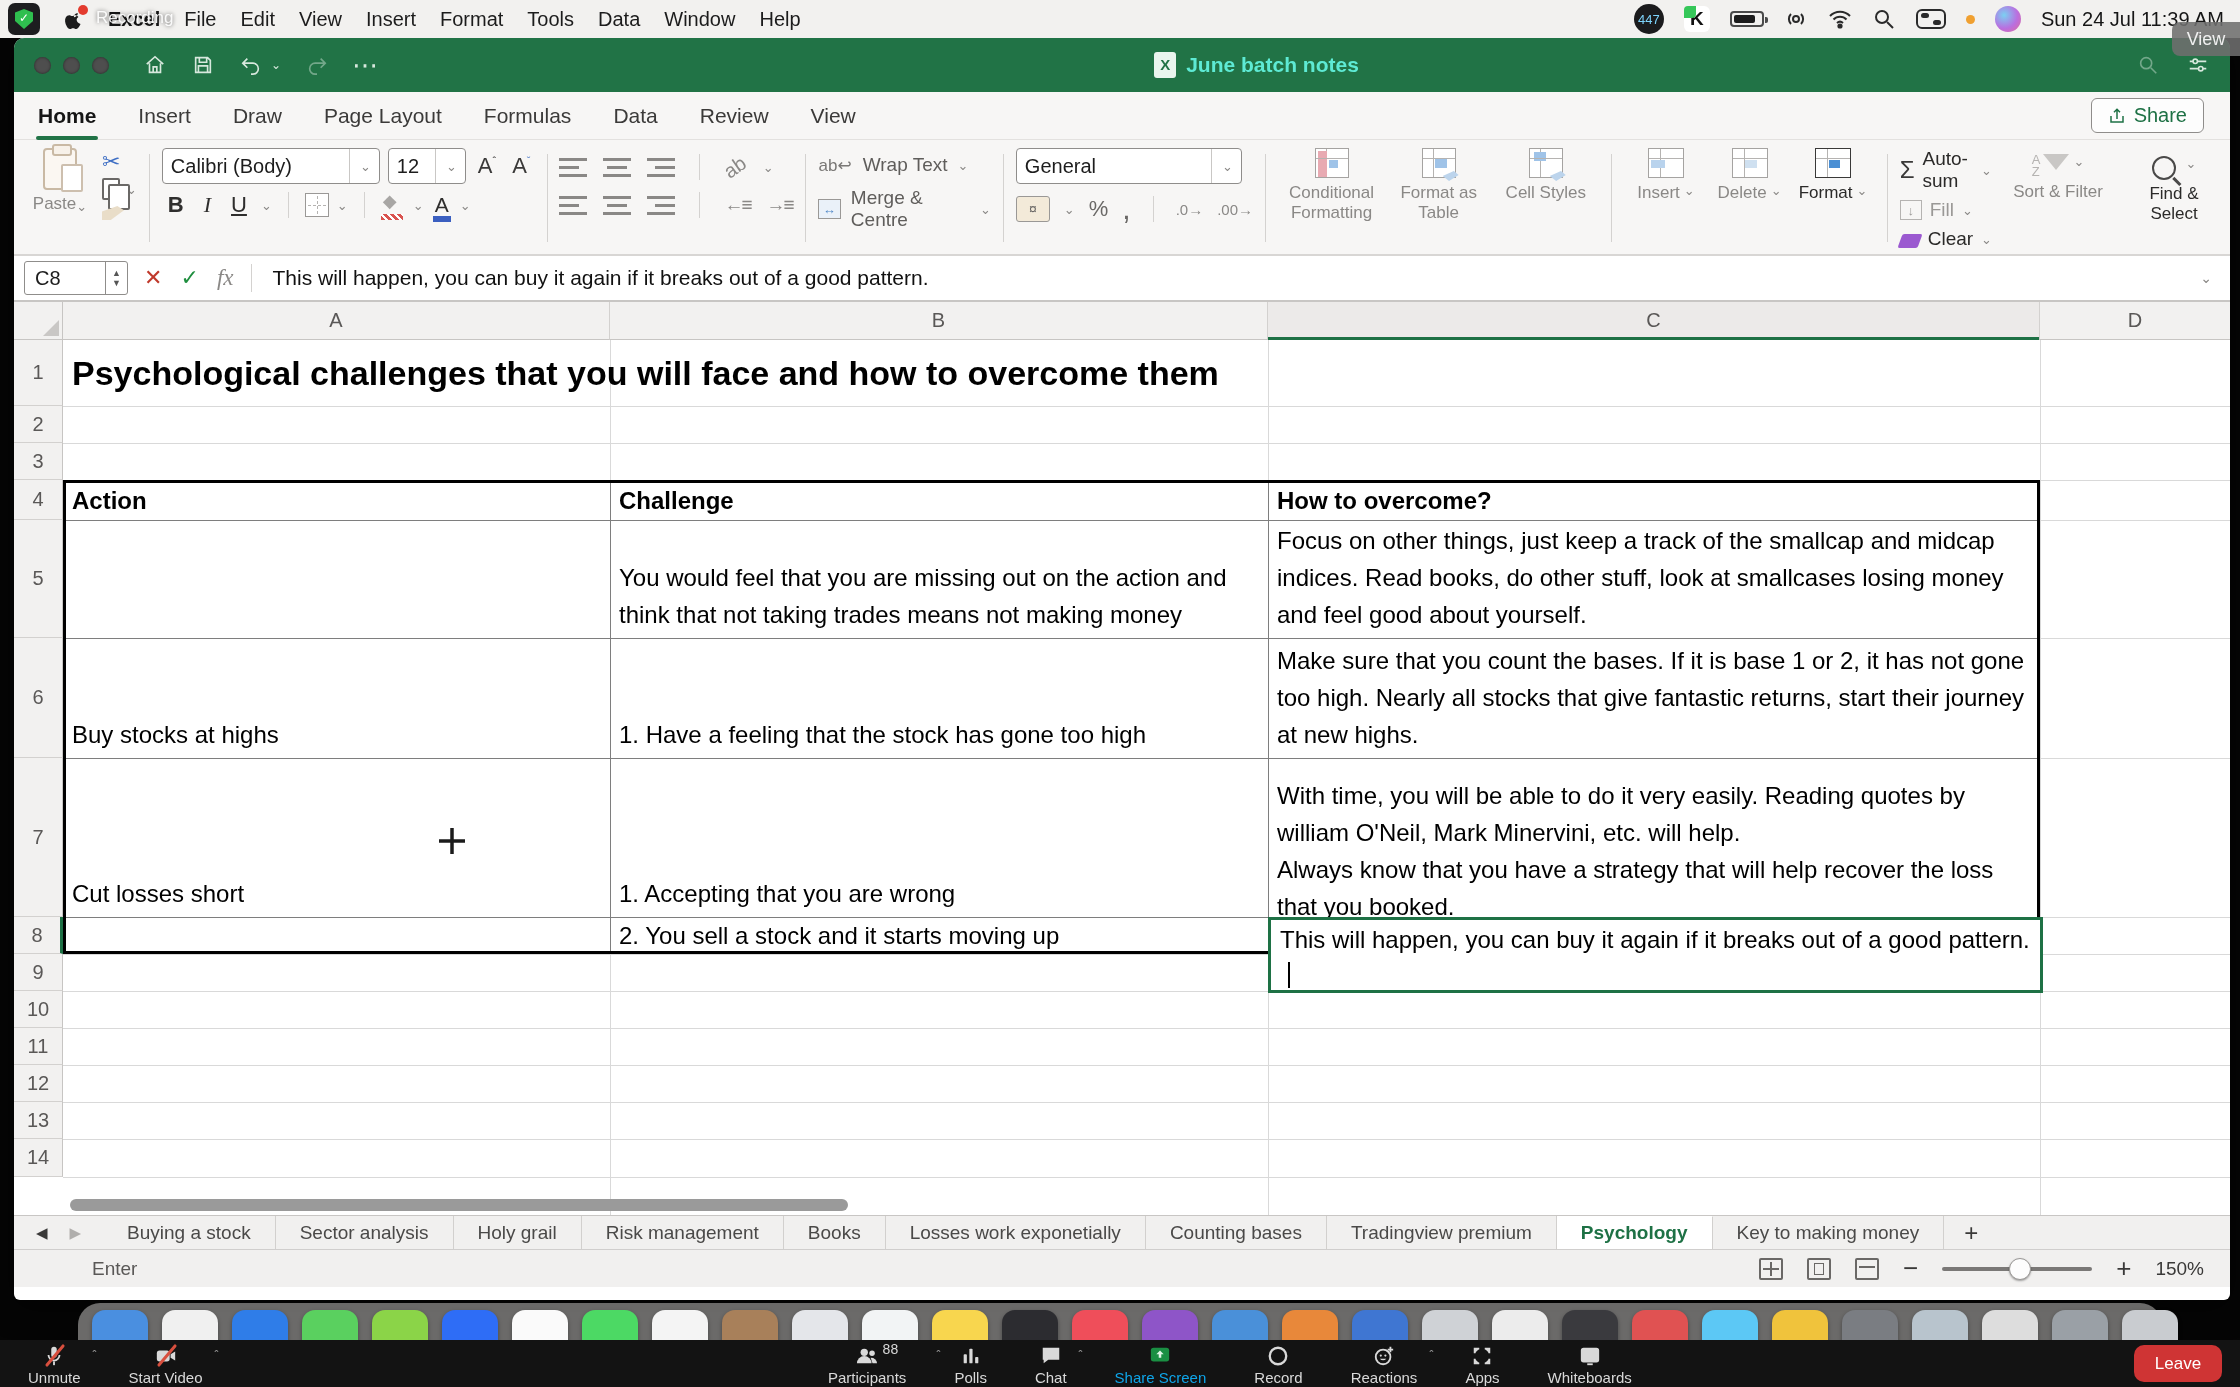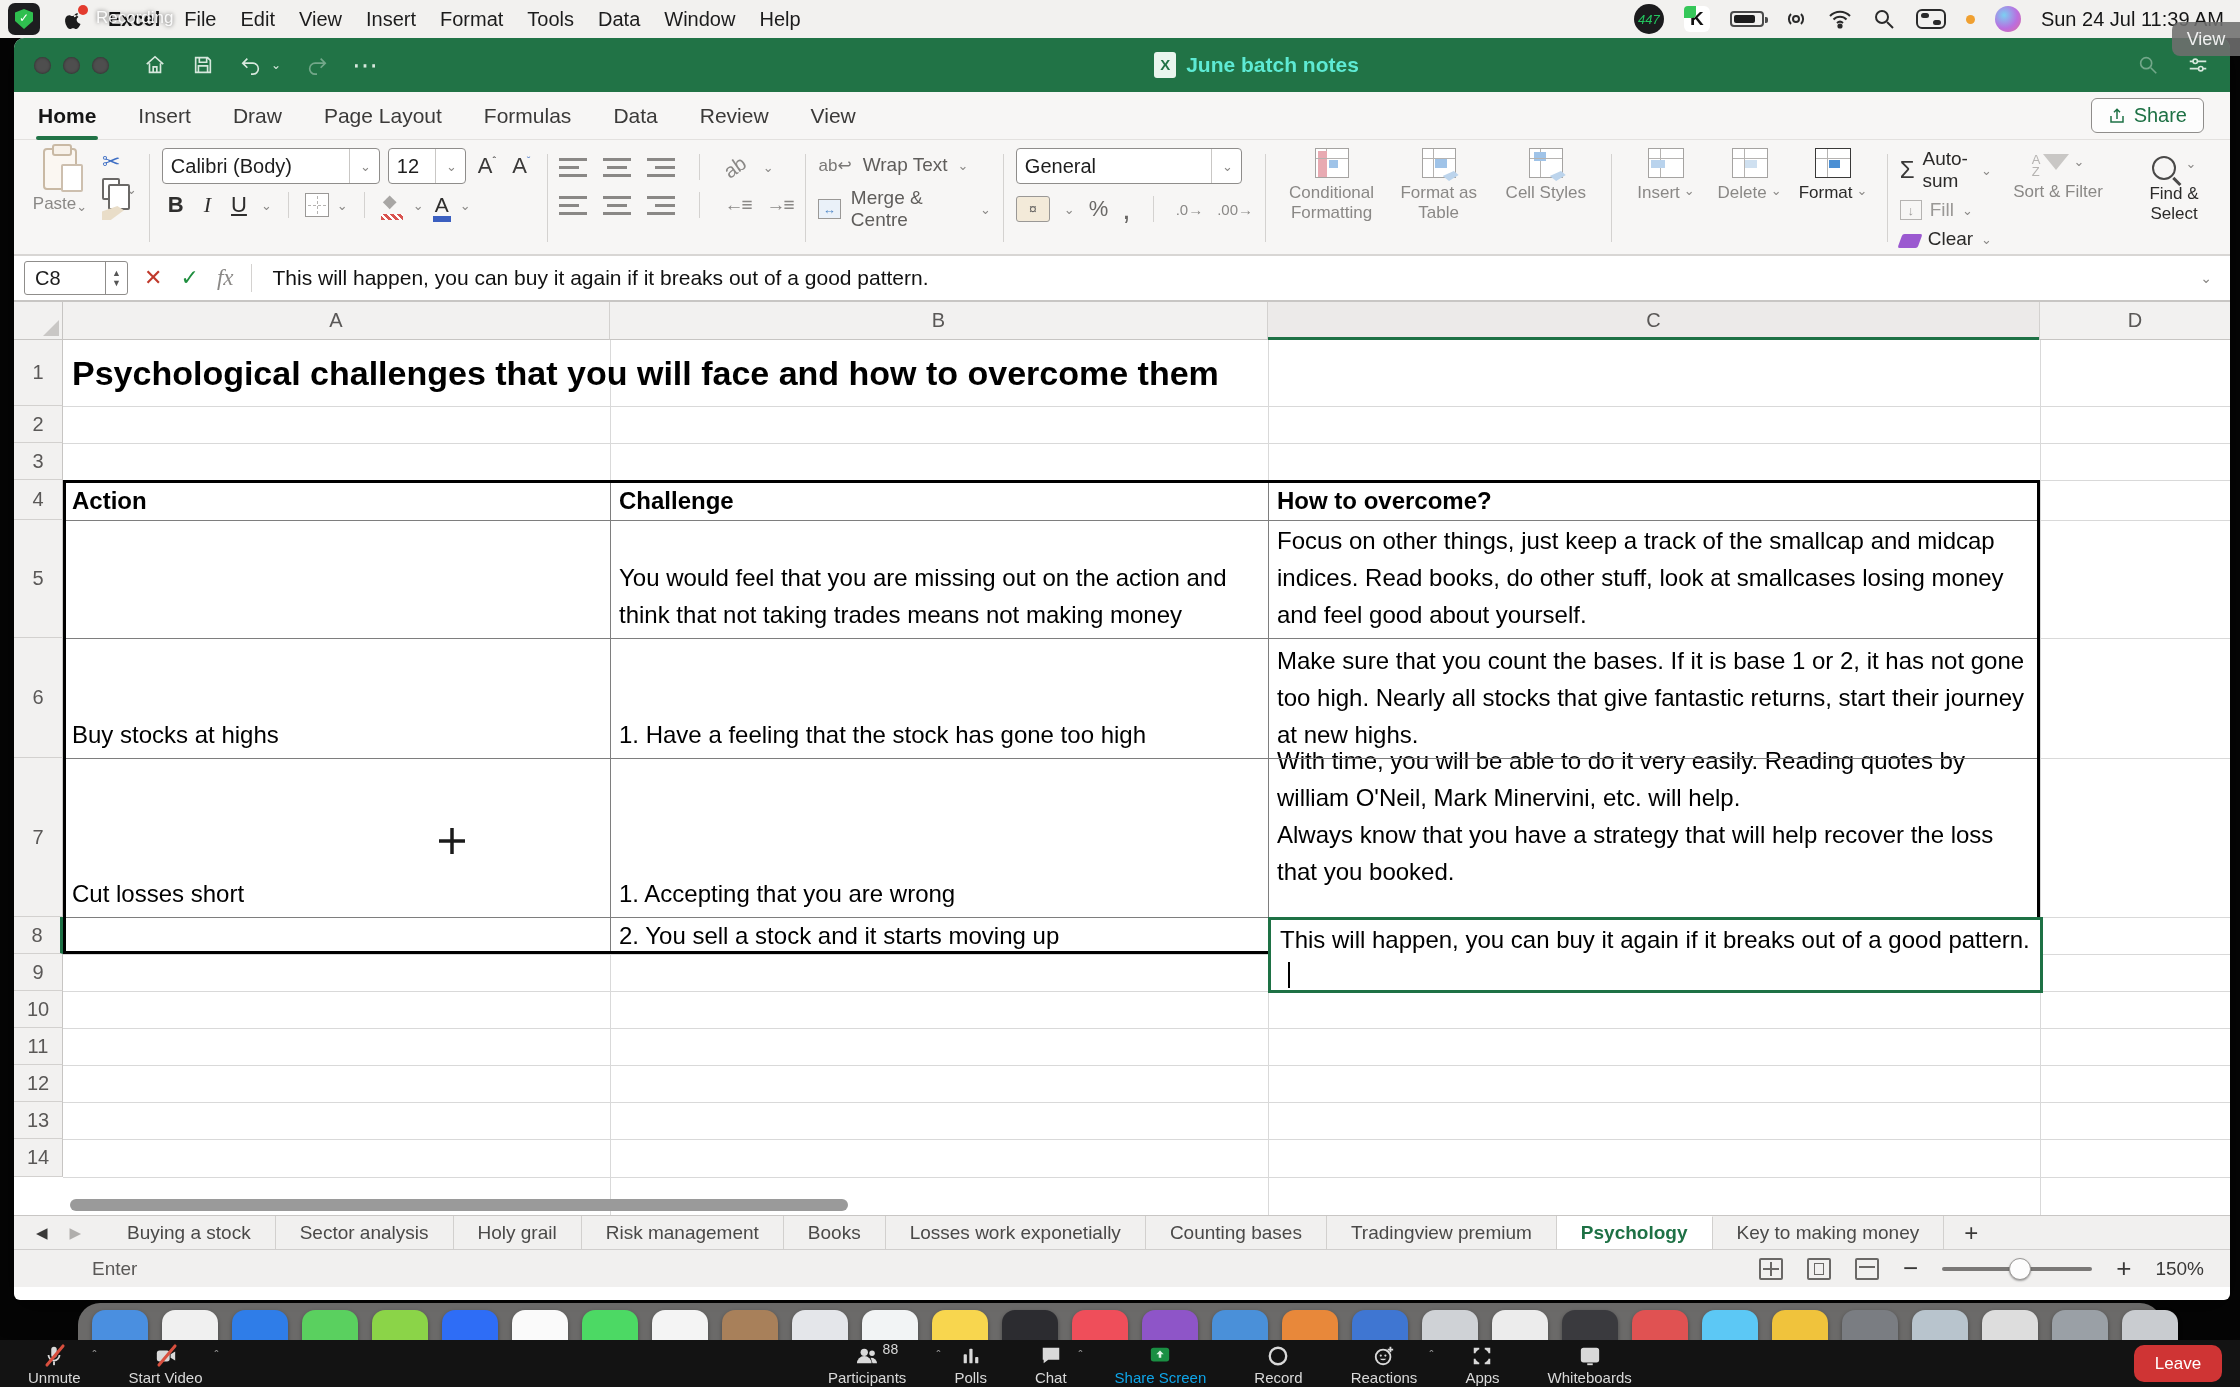--- a/index.html
+++ b/index.html
@@ -13,21 +13,21 @@
   .shield-wrap { width:32px; height:32px; border-radius:7px; background:#1d1d1f; display:flex; align-items:center; justify-content:center; }
   .shield { width:18px; height:20px; background:#2fbf4f; clip-path:polygon(50% 0,100% 18%,100% 60%,50% 100%,0 60%,0 18%); position:relative; }
   .shield::after { content:"✓"; position:absolute; inset:0; color:#fff; font-size:12px; text-align:center; line-height:18px; }
   .apple { width:20px; height:24px; position:relative; }
   .apple svg { width:100%; height:100%; }
   .rec-dot { position:absolute; top:-2px; right:-4px; width:10px; height:10px; border-radius:50%; background:#e33b2e; }
   .recording-label { position:absolute; left:96px; top:8px; color:rgba(255,255,255,.92); text-shadow:0 0 4px rgba(0,0,0,.6); font-size:17px; z-index:41; pointer-events:none; }
   .mb-app { font-weight:bold; }
   .mb-item { color:#1c1c1c; }
   .mb-right { margin-left:auto; display:flex; align-items:center; gap:20px; }
-  .badge447 { min-width:30px; height:30px; border-radius:50%; background:#1b1b1d; color:#22c55e; font-size:13px; display:flex; align-items:center; justify-content:center; padding:0 2px;font-style:italic; }
+  .badge447 { min-width:30px; height:30px; border-radius:50%; background:#1b1b1d; color:#7dd3fc; font-size:13px; display:flex; align-items:center; justify-content:center; padding:0 2px; }
   .kicon { width:26px; height:26px; border-radius:6px; background:#fff; color:#111; font-weight:bold; font-size:19px; display:flex; align-items:center; justify-content:center; position:relative; }
   .kicon::before { content:""; position:absolute; left:0; top:0; width:12px; height:12px; background:#35c759; border-radius:4px 0 4px 0; }
   .battery { width:34px; height:16px; border:2px solid #4a4a4a; border-radius:4px; position:relative; }
   .battery::before { content:""; position:absolute; left:2px; top:2px; bottom:2px; width:70%; background:#1c1c1c; border-radius:2px; }
   .battery::after { content:""; position:absolute; right:-6px; top:4px; width:3px; height:6px; background:#4a4a4a; border-radius:0 2px 2px 0; }
   .statusicon { width:24px; height:24px; }
   .statusicon svg { width:100%; height:100%; stroke:#2a2a2a; fill:none; stroke-width:2; }
   .cc-pill { width:30px; height:20px; border:2px solid #2a2a2a; border-radius:6px; position:relative; }
   .cc-pill::before { content:""; position:absolute; left:3px; top:2px; width:8px; height:5px; border-radius:3px; background:#2a2a2a; }
   .cc-pill::after { content:""; position:absolute; right:3px; bottom:2px; width:8px; height:5px; border-radius:3px; background:#2a2a2a; }
@@ -603,21 +603,21 @@
 
       <div class="cell" style="left:596px;top:218px;width:658px;height:118px;">You would feel that you are missing out on the action and think that not taking trades means not making money</div>
       <div class="cell" style="left:1254px;top:218px;width:772px;height:118px;">Focus on other things, just keep a track of the smallcap and midcap indices. Read books, do other stuff, look at smallcases losing money and feel good about yourself.</div>
 
       <div class="cell" style="left:49px;top:336px;width:547px;height:120px;">Buy stocks at highs</div>
       <div class="cell" style="left:596px;top:336px;width:658px;height:120px;">1. Have a feeling that the stock has gone too high</div>
       <div class="cell" style="left:1254px;top:336px;width:772px;height:120px;">Make sure that you count the bases. If it is base 1 or 2, it has not gone too high. Nearly all stocks that give fantastic returns, start their journey at new highs.</div>
 
       <div class="cell" style="left:49px;top:456px;width:547px;height:159px;">Cut losses short</div>
       <div class="cell" style="left:596px;top:456px;width:658px;height:159px;">1. Accepting that you are wrong</div>
-      <div class="cell" style="left:1254px;top:429px;width:754px;height:159px;display:block;padding-top:11px;">
+      <div class="cell" style="left:1254px;top:464px;width:754px;height:159px;display:block;padding-top:11px;">
         <div>With time, you will be able to do it very easily. Reading quotes by william O'Neil, Mark Minervini, etc. will help.</div>
         <div>Always know that you have a strategy that will help recover the loss that you booked.</div>
       </div>
 
       <div class="cell" style="left:596px;top:615px;width:658px;height:37px;align-items:center;">2. You sell a stock and it starts moving up</div>
 
       <div class="tbl-line-h" style="left:49px;top:218px;width:1977px;"></div>
       <div class="tbl-line-h" style="left:49px;top:336px;width:1977px;"></div>
       <div class="tbl-line-h" style="left:49px;top:456px;width:1977px;"></div>
       <div class="tbl-line-h" style="left:49px;top:615px;width:1977px;"></div>

